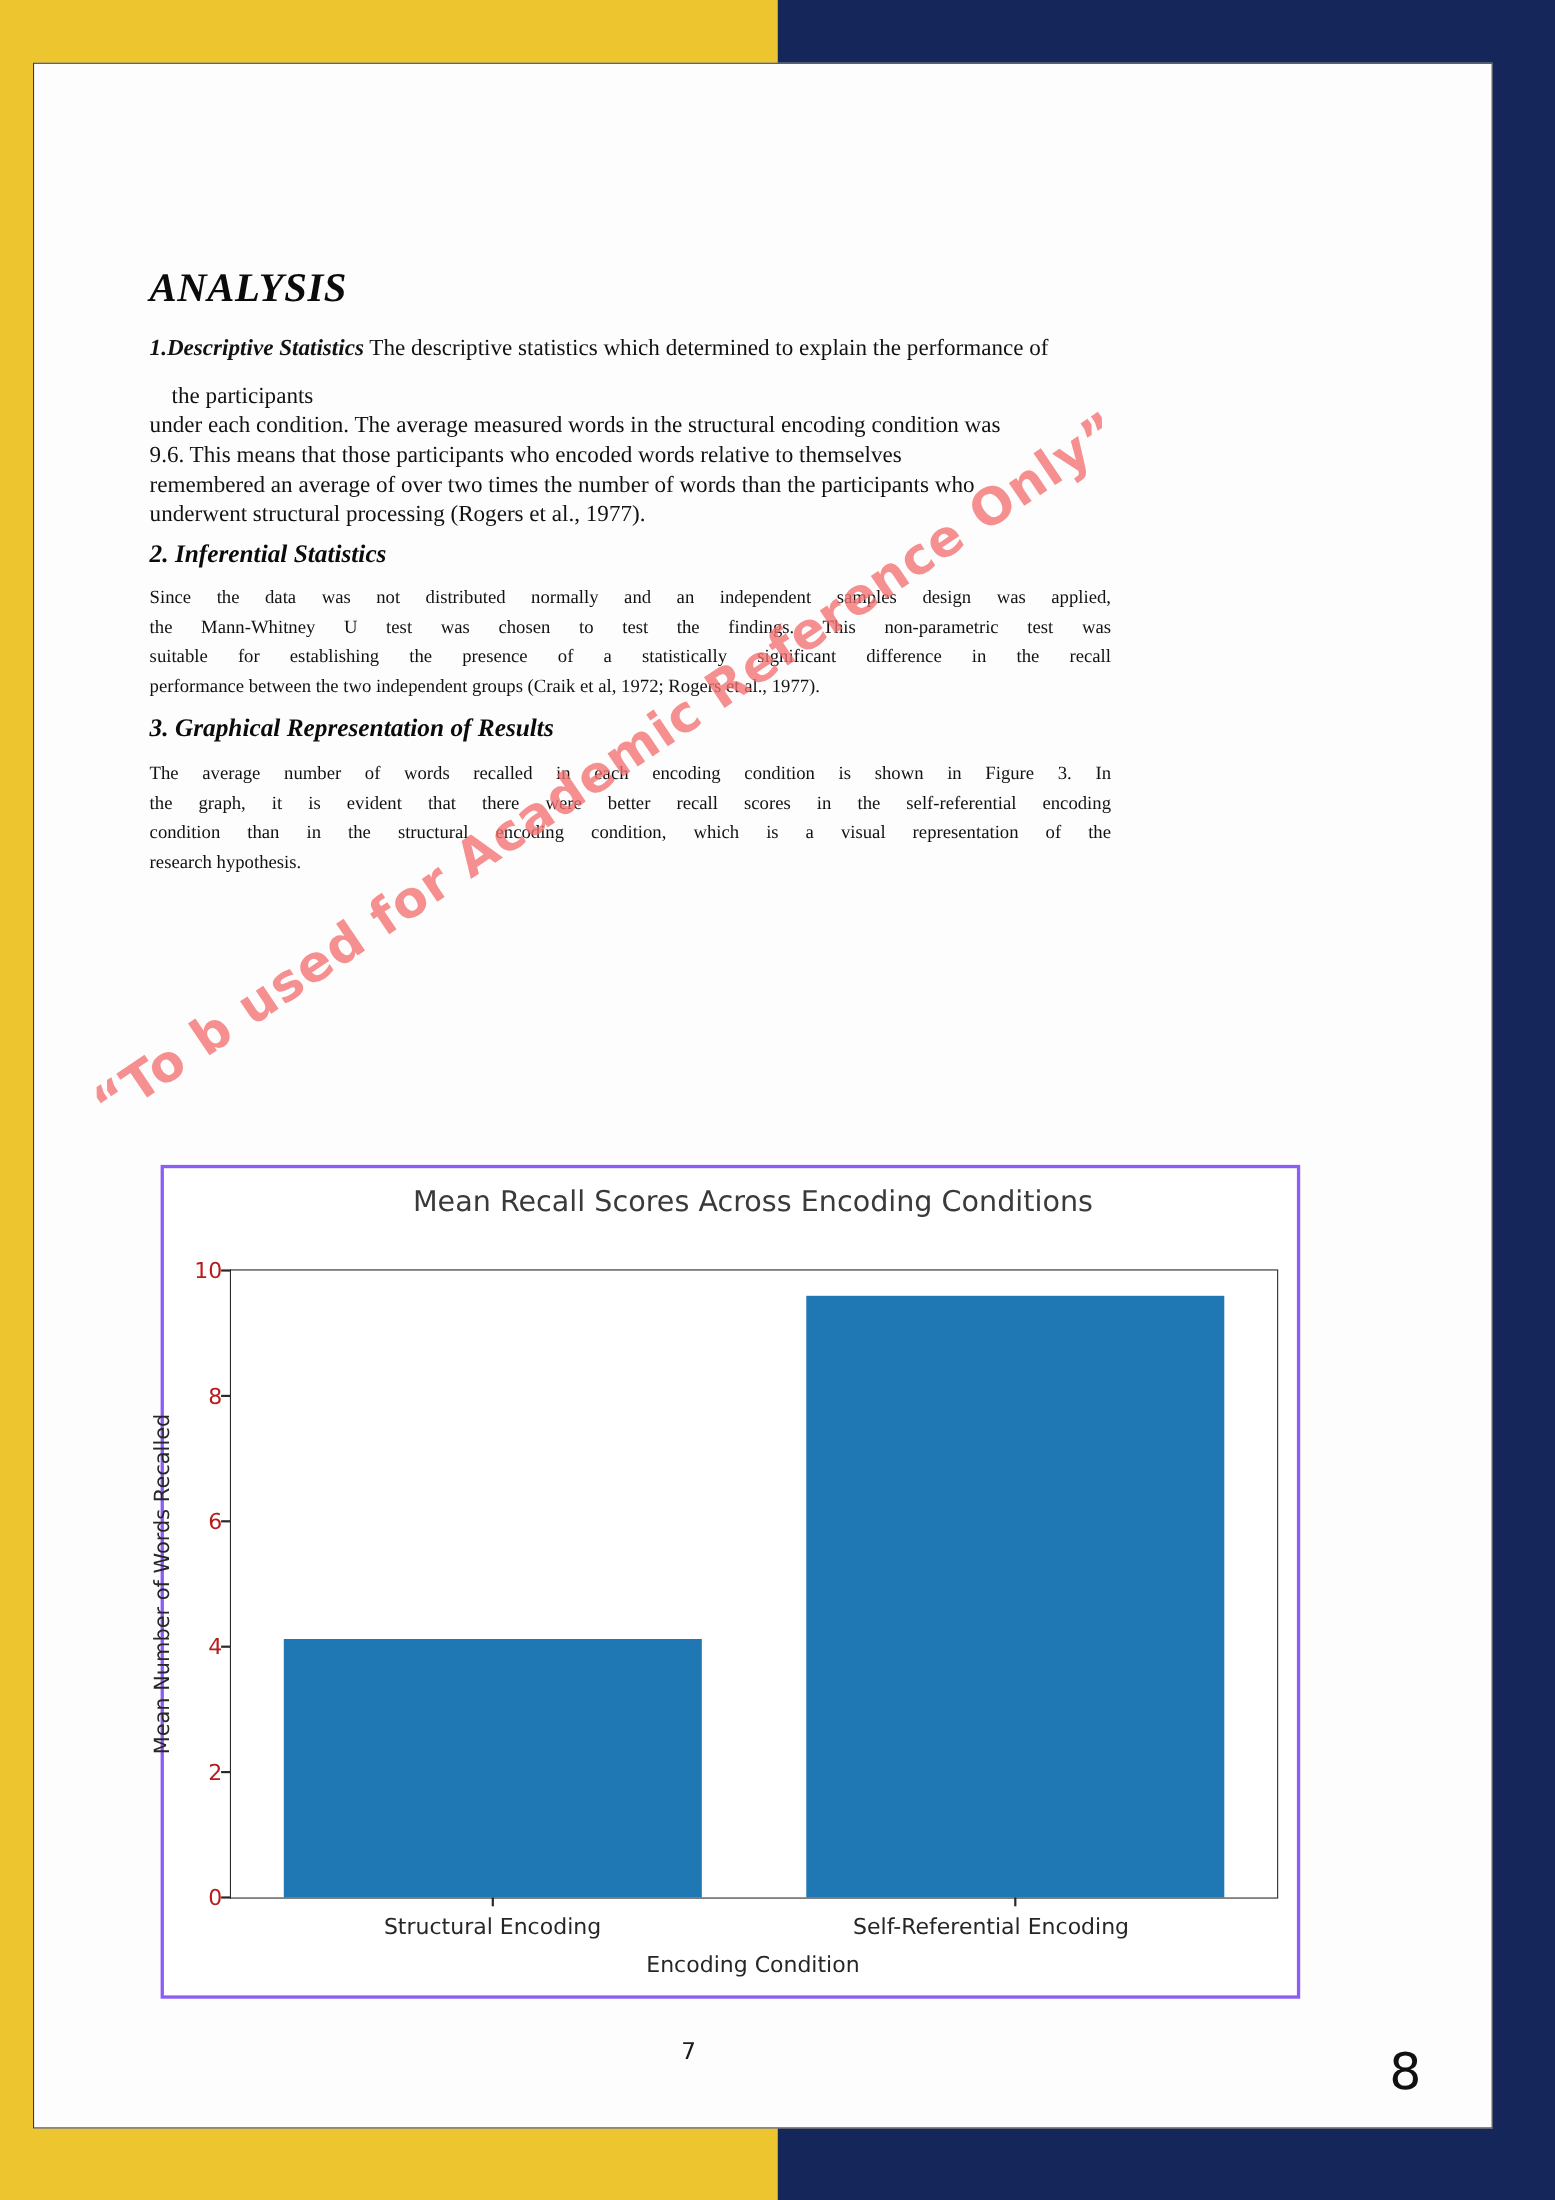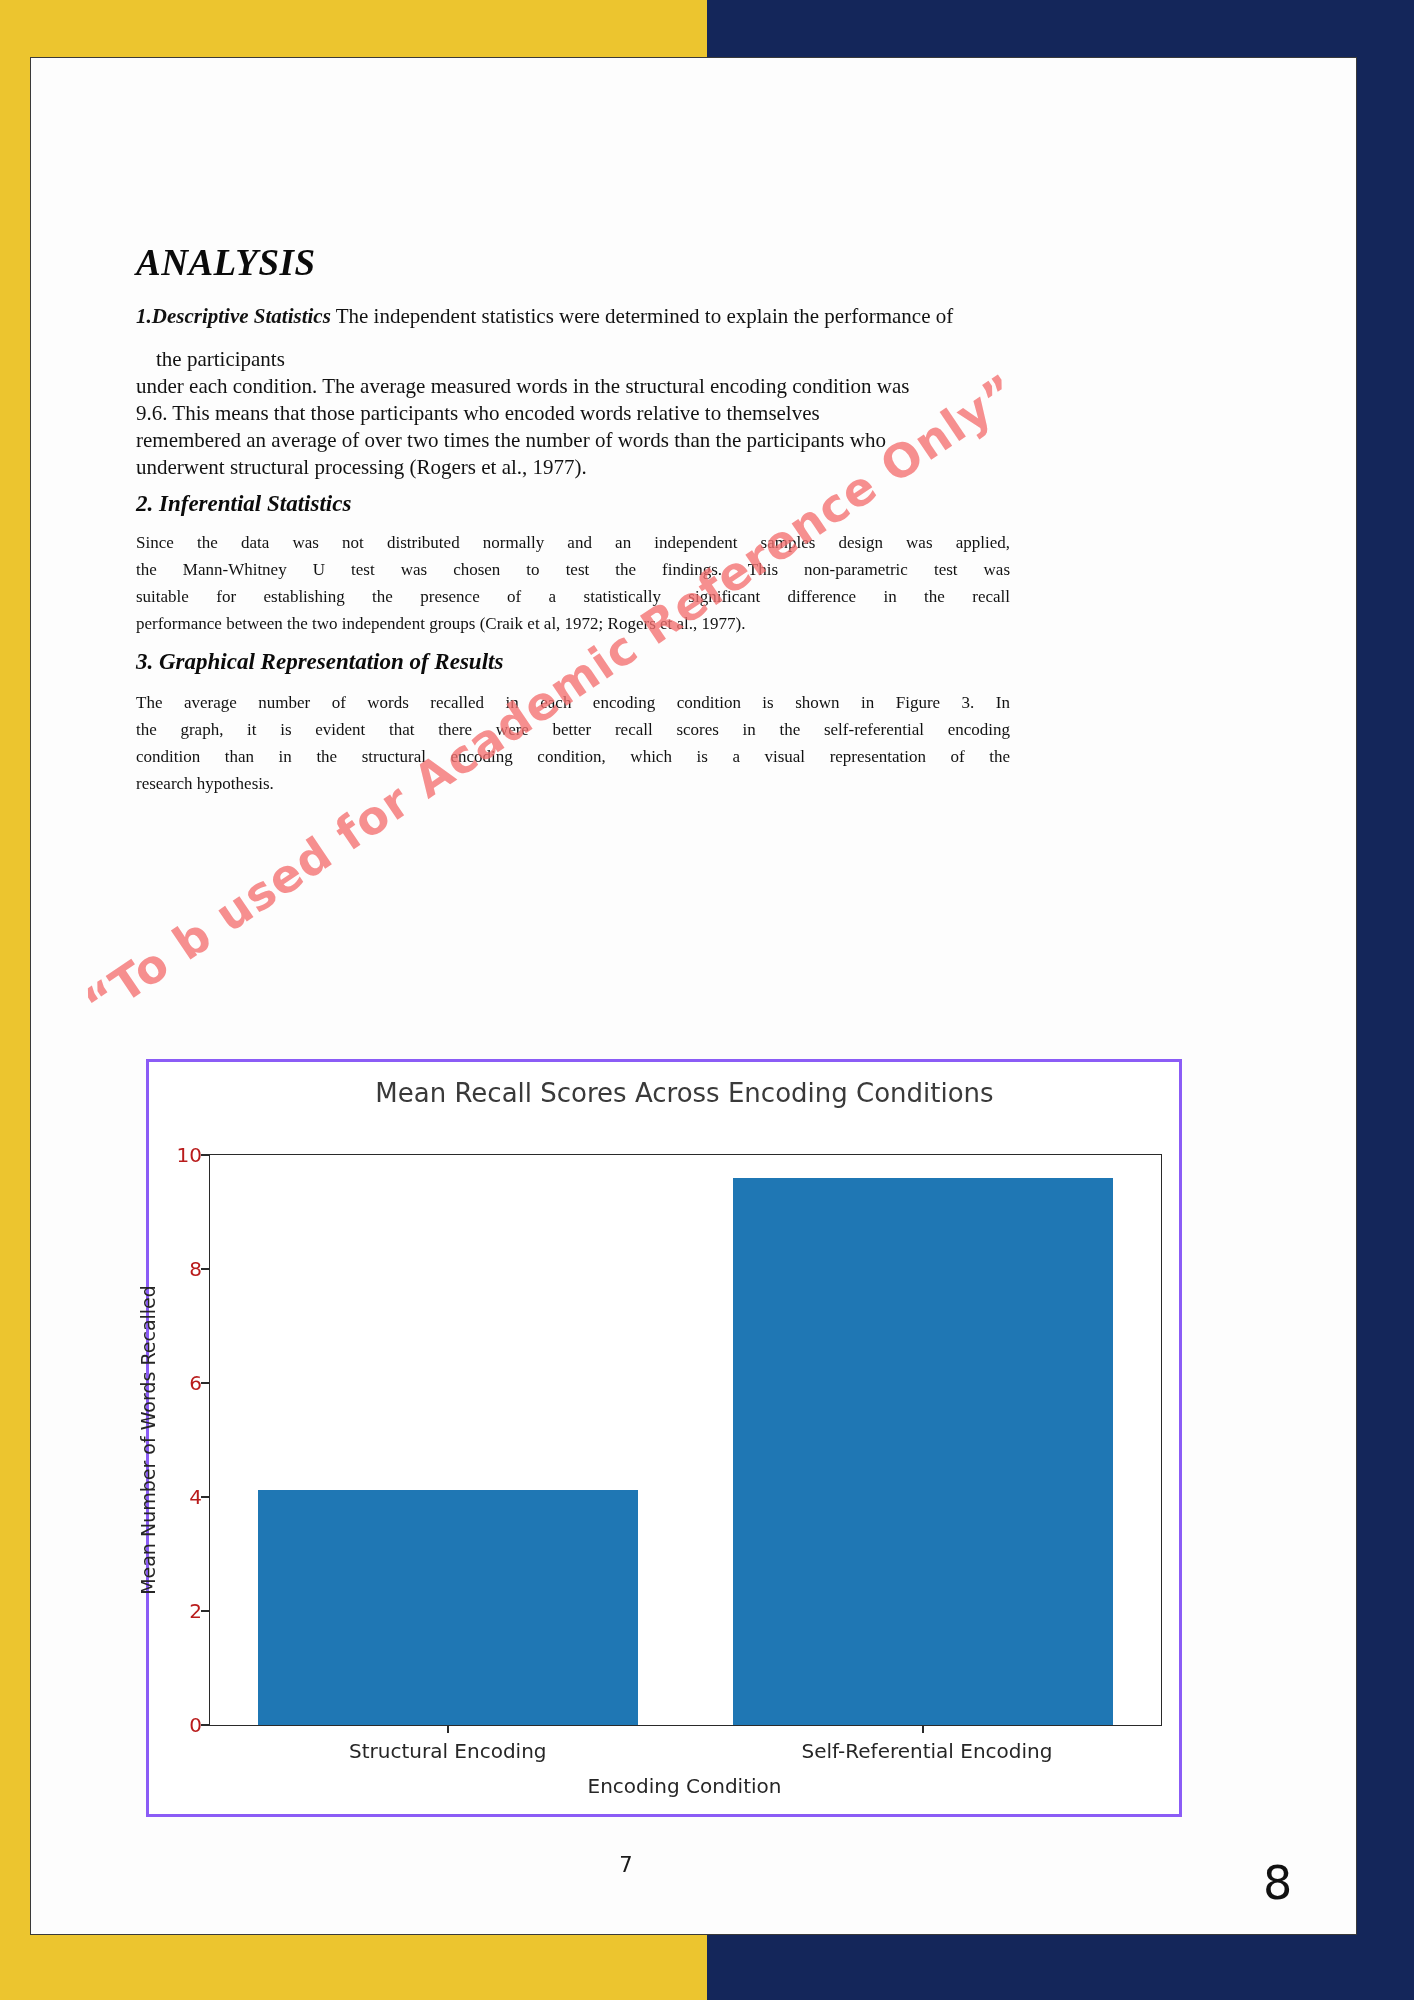--- a/index.html
+++ b/index.html
@@ -43,21 +43,21 @@
   <div class="bg-right"></div>
 
   <div class="sheet">
 
     <div class="content">
       <h1 class="title">ANALYSIS</h1>
 
       <div>
         <div class="bodyline">
           <span class="lead">1.Descriptive Statistics</span>
-          <span>The independent statistics were determined to explain the performance of</span>
+          <span>The descriptive statistics which determined to explain the performance of</span>
         </div>
         <div class="bodyline gap-top">the participants</div>
         <div class="bodyline">under each condition. The average measured words in the structural encoding condition was</div>
         <div class="bodyline">9.6. This means that those participants who encoded words relative to themselves</div>
         <div class="bodyline">remembered an average of over two times the number of words than the participants who</div>
         <div class="bodyline">underwent structural processing (Rogers et al., 1977).</div>
       </div>
 
       <h2 class="sec">2. Inferential Statistics</h2>
       <div class="jpara">
@@ -90,21 +90,21 @@
           <div class="ytick-label" style="bottom: 330px;">6</div>
           <div class="ytick-mark" style="bottom: 455px;"></div>
           <div class="ytick-label" style="bottom: 444px;">8</div>
           <div class="ytick-mark" style="bottom: 569px;"></div>
           <div class="ytick-label" style="bottom: 558px;">10</div>
           <div class="bar" style="left: 47.55px; width: 380.4px; height: 235.41px; background: rgb(31, 119, 180);"></div>
           <div class="xtick-mark" style="left: 236.75px;"></div>
           <div class="xtick-label" style="left: 237.75px;">Structural Encoding</div>
           <div class="bar" style="left: 523.05px; width: 380.4px; height: 547.2px; background: rgb(31, 119, 180);"></div>
           <div class="xtick-mark" style="left: 712.25px;"></div>
-          <div class="xtick-label" style="left: 717px;">Self-Referential Encoding</div>
+          <div class="xtick-label" style="left: 691px;">Self-Referential Encoding</div>
         </div>
       <div class="xlabel">Encoding Condition</div>
     </div>
 
     <div class="watermark">“To b used for Academic Reference Only”</div>
     <div class="pagenum-small">7</div>
     <div class="pagenum-large">8</div>
   </div>
 </div>
 

